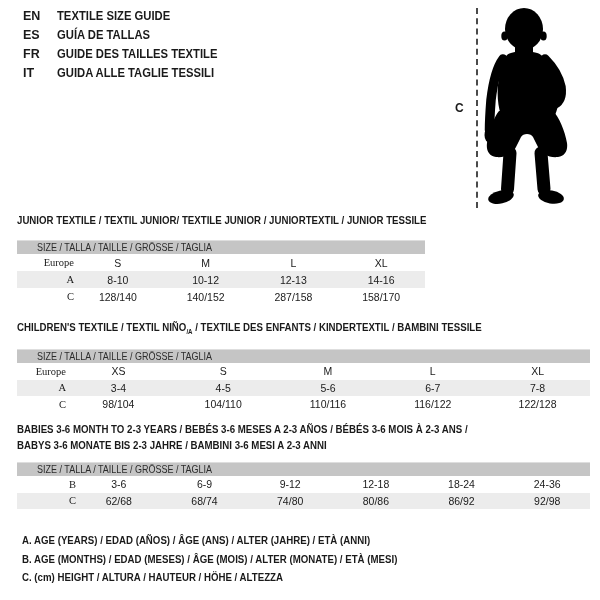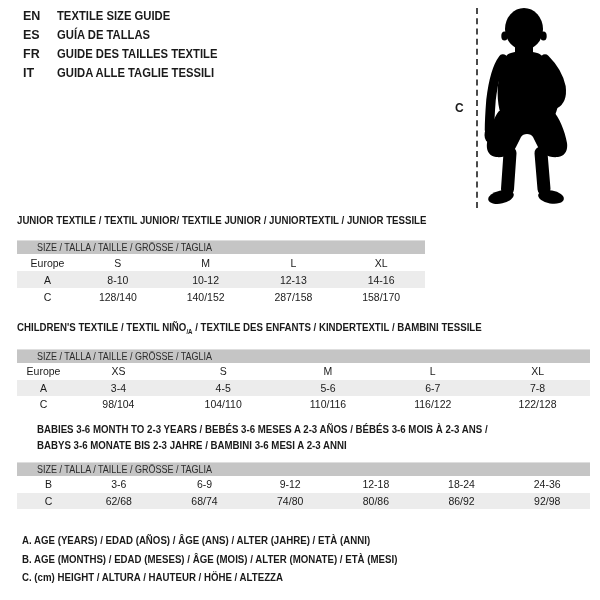--- a/index.html
+++ b/index.html
@@ -27,33 +27,33 @@
   .lang-row{display:flex;height:19px;align-items:flex-start;font-weight:bold;font-size:12.5px;}
   .lang-code{width:34px;}
   
   .height-line{position:absolute;left:476px;top:8px;height:200px;width:0;border-left:2px dashed var(--dash);}
   .height-label{position:absolute;left:455px;top:101px;font-weight:bold;font-size:12px;}
   .baby-svg{position:absolute;left:483px;top:5px;}
 
   
   .sec-title{position:absolute;left:17px;font-weight:bold;font-size:11px;white-space:nowrap;}
   .sec-title sub{font-size:7px;}
-  .title-line{line-height:16px;height:16px;margin-left:20px;}
+  .title-line{line-height:16px;height:16px;}
 
   
   .size-table{position:absolute;left:17px;}
   .t-head{
     height:13px;background:var(--header-bar);border-top:1px solid #dedede;
     display:flex;align-items:center;padding-left:20px;
     font-size:10px;color:#2b2b2b;
   }
   .t-row{display:flex;align-items:center;font-size:10.5px;}
   .t-row.shade{background:var(--row-shade);}
   .t-cell{flex:1;text-align:center;}
-  .t-label{flex:0 0 auto;text-align:center;padding-left:4px;}
+  .t-label{flex:0 0 auto;text-align:right;padding-left:4px;font-family:Liberation Serif, serif;}
   .tb1 .t-row{height:17px;}
   .tb1 .t-label{width:53px;}
   .tb23 .t-row{height:16.5px;}
   .tb2 .t-label{width:45px;}
   .tb3 .t-label{width:55px;}
 
   
   .footnotes{position:absolute;left:22px;top:531px;}
   .footnote{height:18.5px;line-height:18.5px;font-weight:bold;font-size:11px;white-space:nowrap;}
 </style>

